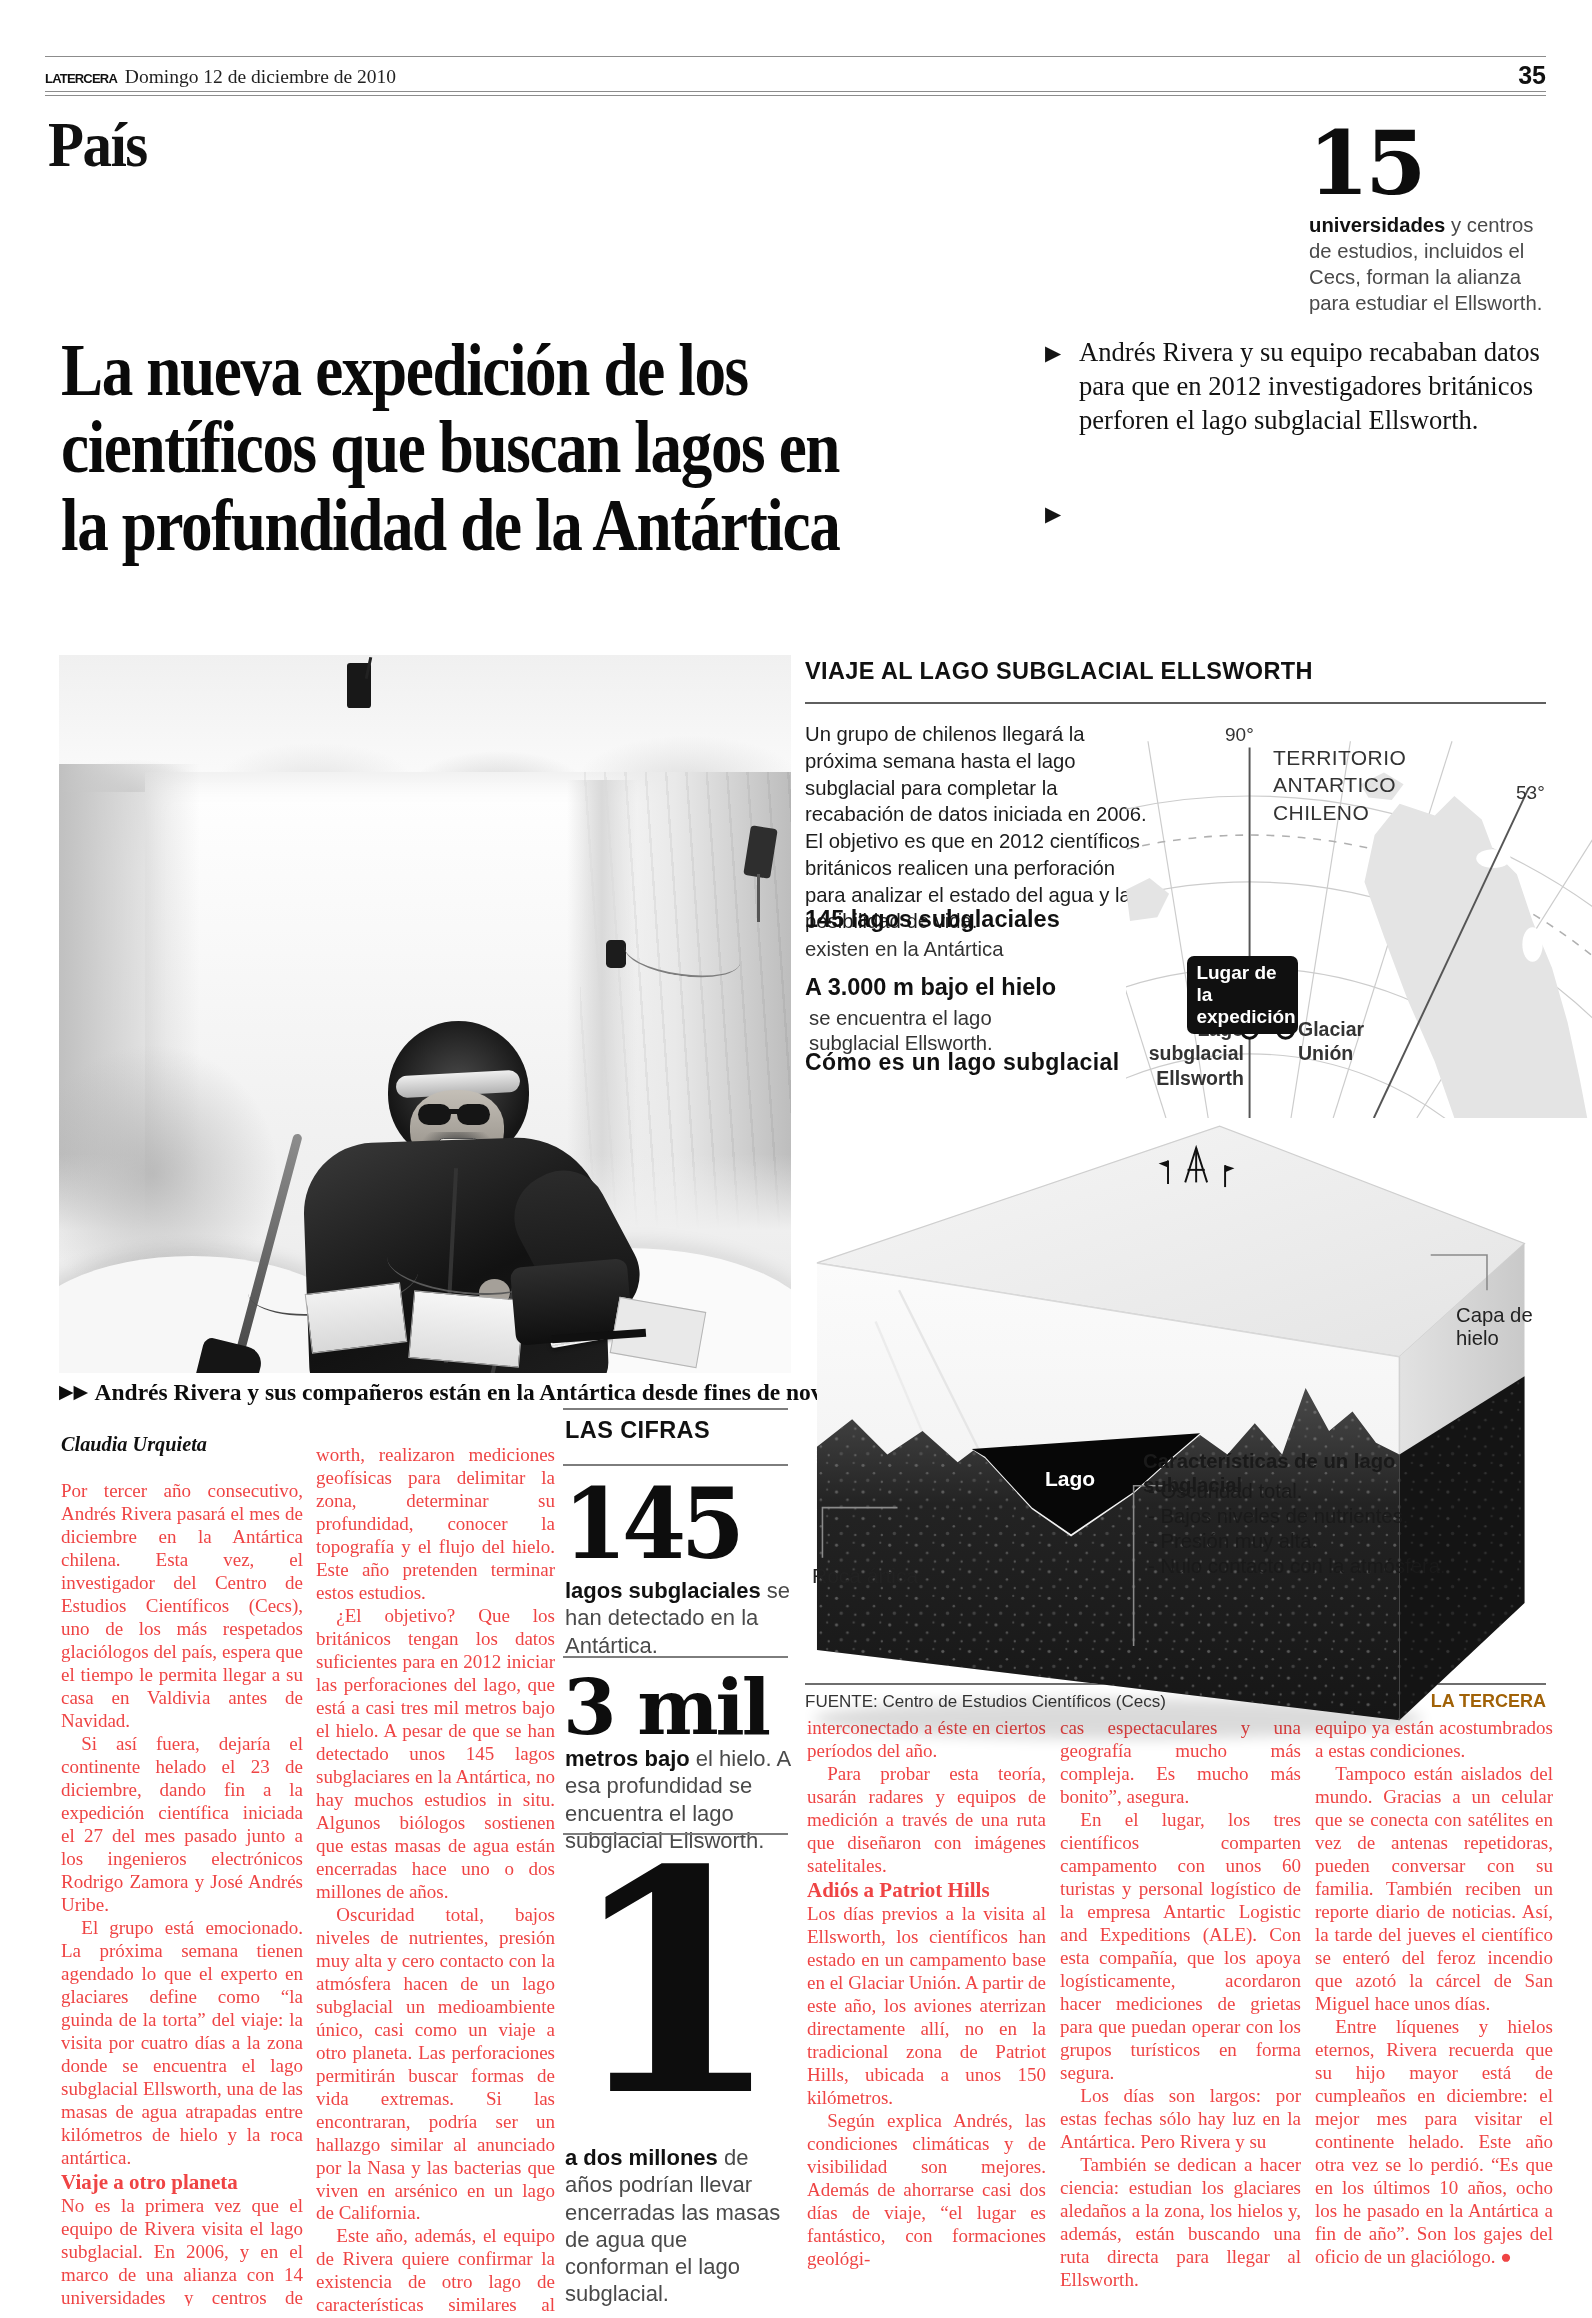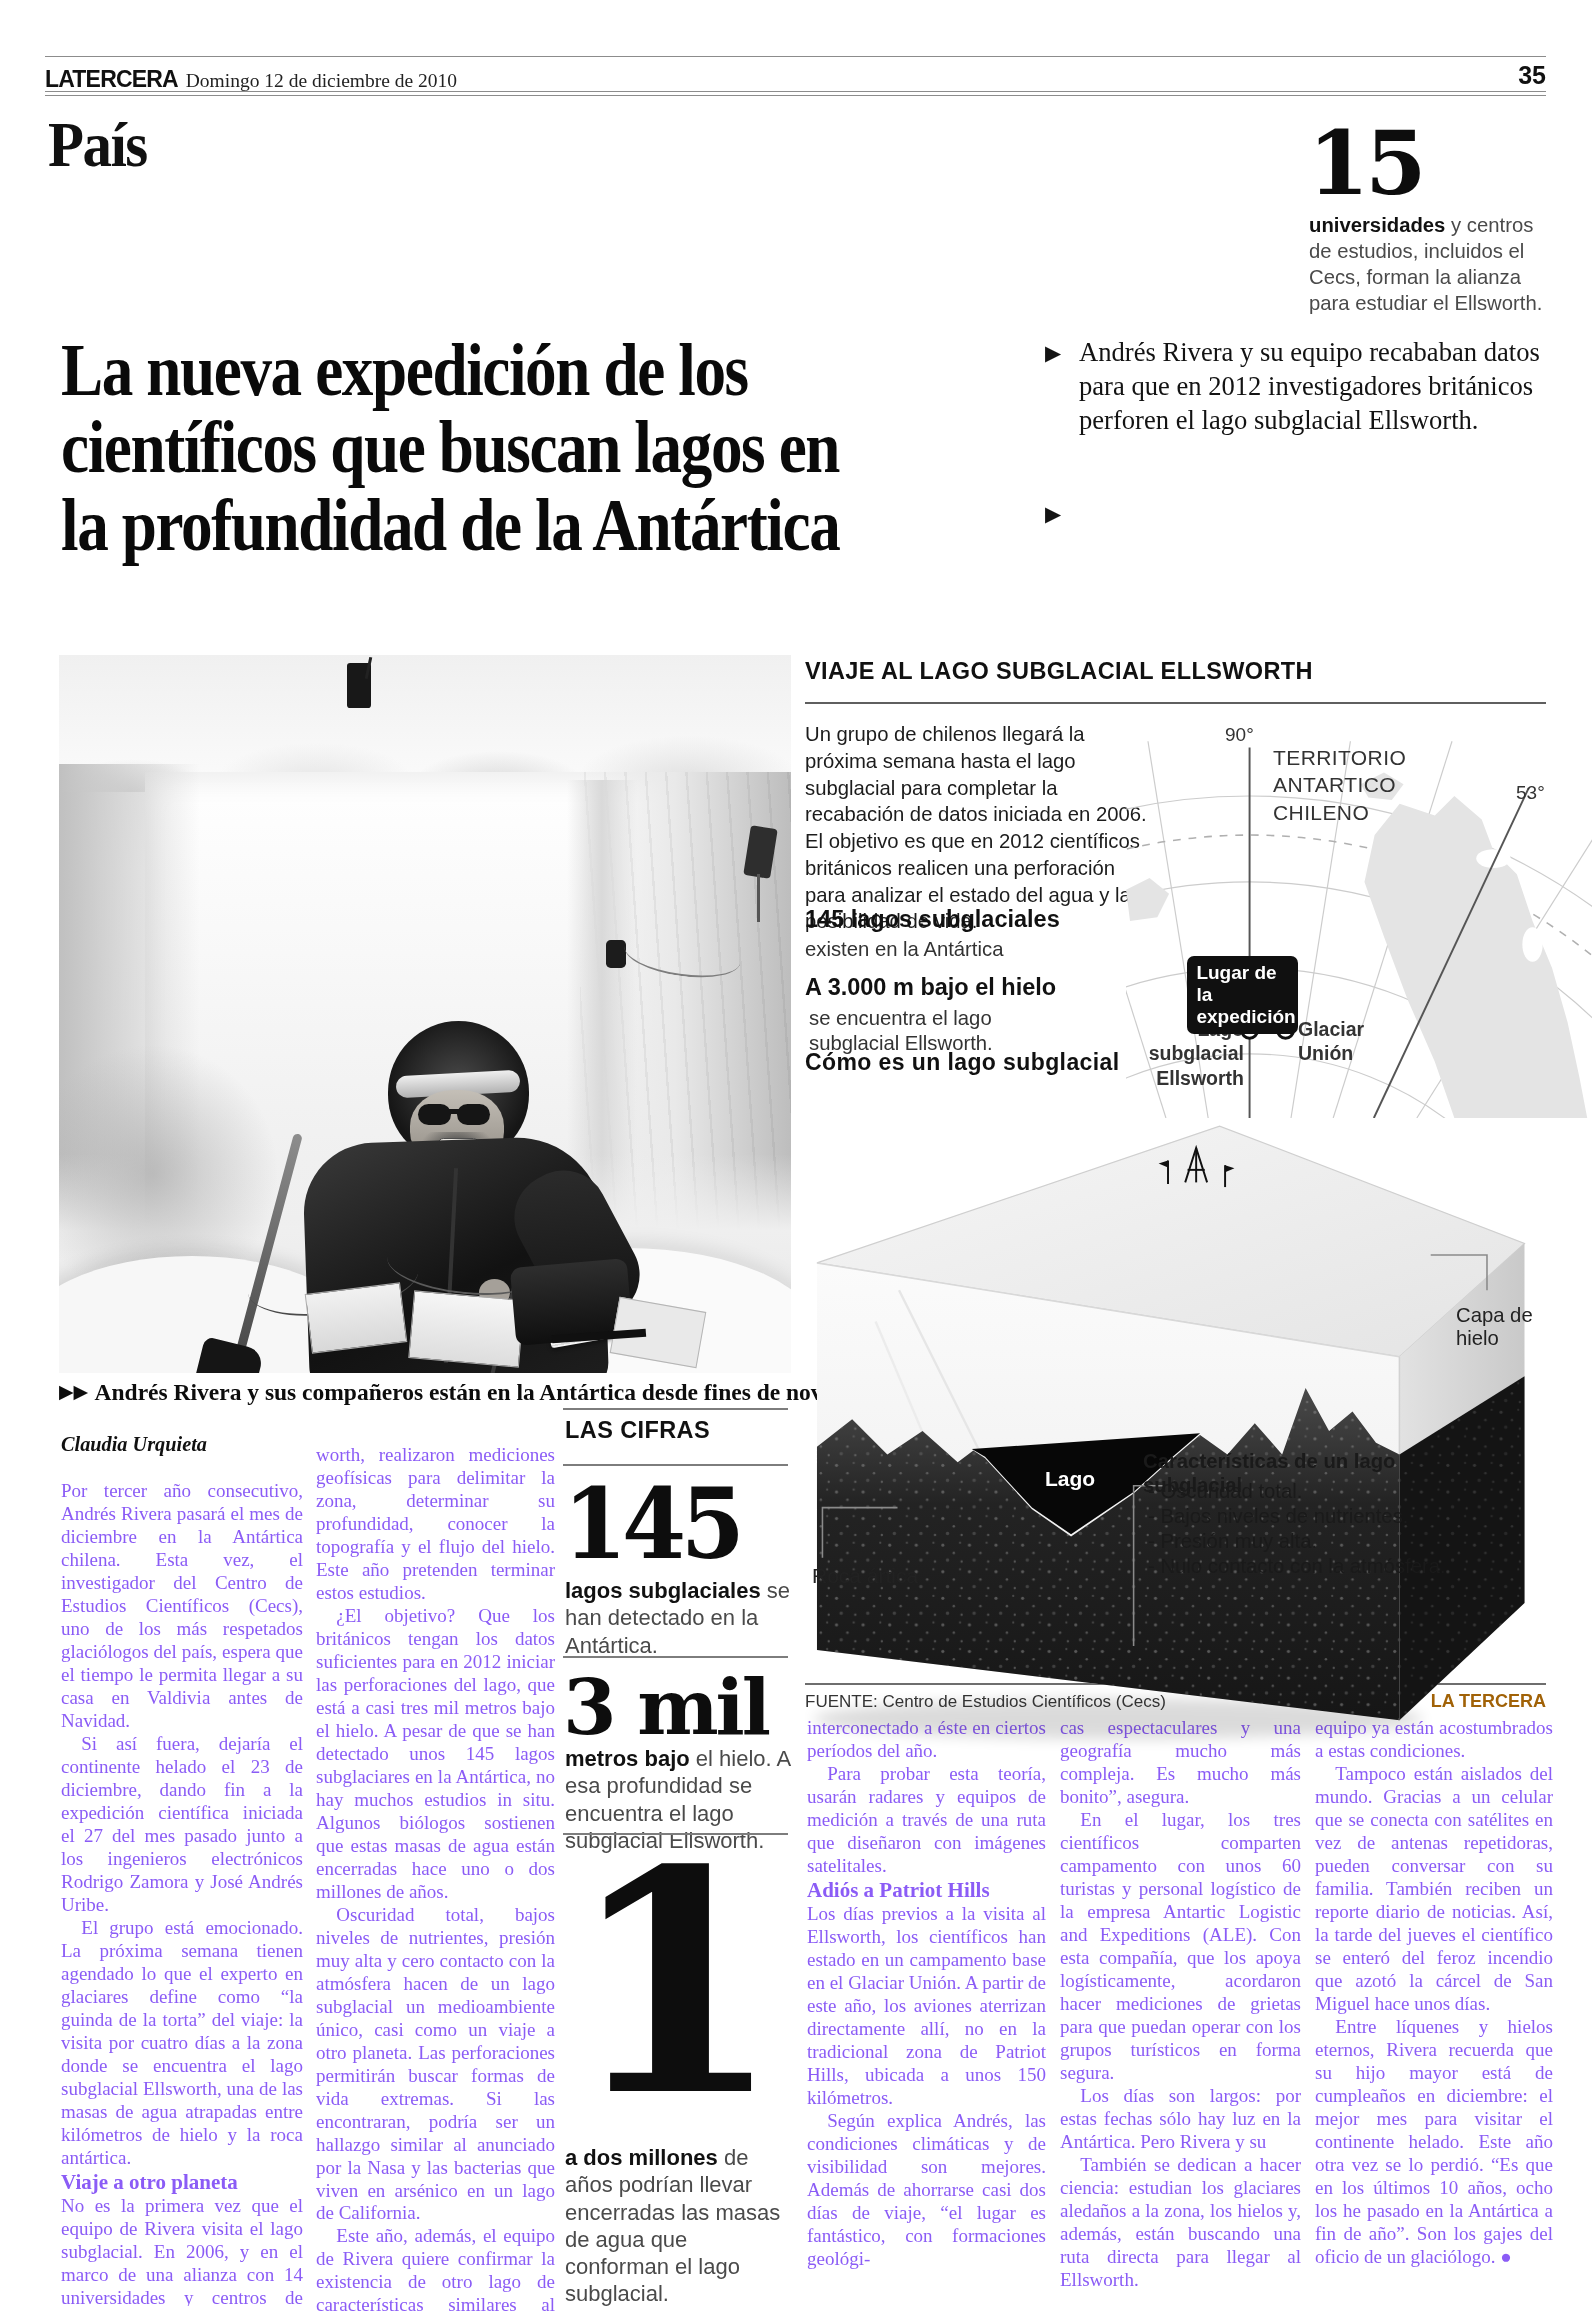--- a/index.html
+++ b/index.html
@@ -2,21 +2,21 @@
 <html style="font-size:12.5px"><head>
 <meta charset="utf-8">
 <style>
   html,body{margin:0;padding:0;background:#9a9a9a;}
   #page{position:relative;width:1592px;height:2319px;background:#ffffff;overflow:hidden;
         font-family:"Liberation Serif",serif;color:#111;}
   .abs{position:absolute;}
   .rule{position:absolute;background:#8c8c8c;height:0.8px;}
   .dblrule{position:absolute;height:3.1px;border-top:0.8px solid #8c8c8c;border-bottom:0.8px solid #8c8c8c;}
   
-  .brand{font-family:"Liberation Sans",sans-serif;font-weight:bold;font-size:23px;letter-spacing:-0.8px;}
+  .brand{font-family:"Liberation Sans",sans-serif;font-weight:bold;font-size:13px;letter-spacing:-0.8px;}
   .hdate{font-size:19.5px;color:#222;margin-left:7.8px;}
   .pageno{font-family:"Liberation Sans",sans-serif;font-weight:bold;font-size:25px;text-align:right;}
   .section{font-weight:bold;font-size:64px;letter-spacing:-1.6px;transform:scaleX(.92);transform-origin:0 0;}
   
   .bignum{font-family:"DejaVu Serif",serif;font-weight:bold;color:#0d0d0d;}
   .stat15{font-size:88px;line-height:.9;letter-spacing:-3.9px;}
   .statcap{font-family:"Liberation Sans",sans-serif;font-size:20.3px;line-height:1.28;color:#4a4a4a;width:239px;}
   .statcap b{color:#111;}
   
   .headline{font-weight:bold;font-size:73px;line-height:1.06;letter-spacing:-1.6px;
@@ -26,21 +26,21 @@
   .sf-arrow{position:absolute;left:0;top:3.9px;font-size:21px;font-family:"DejaVu Sans",sans-serif;}
   
   .photo{position:absolute;left:59px;top:655px;width:732px;height:718px;overflow:hidden;
          background:linear-gradient(180deg,#ececec 0%,#f8f8f8 30%,#f2f2f2 100%);
          box-shadow:inset 0 0 47px rgba(0,0,0,.08);}
   .photo div{position:absolute;}
   .caption{font-weight:bold;font-size:23.5px;color:#0d0d0d;}
   .caption .cm{font-family:"DejaVu Sans",sans-serif;font-size:19px;margin-right:6.3px;vertical-align:2.3px;}
   
   .byline{font-weight:bold;font-style:italic;font-size:20.3px;}
-  .bodycol{position:absolute;font-size:19px;line-height:1.21;text-align:justify;color:#8b5cf6;overflow:hidden;}
+  .bodycol{position:absolute;font-size:19px;line-height:1.21;text-align:justify;color:#ef4444;overflow:hidden;}
   .bodycol p{margin:0;}
   .bodycol .ind{text-indent:20.3px;}
   .subhead{font-weight:bold;font-size:21px;margin:6.3px 0 1.6px 0;text-align:left;text-indent:0;}
   
   .cifrule{position:absolute;left:563px;width:225px;height:1.6px;background:#7d7d7d;}
   .ciftitle{font-family:"Liberation Sans",sans-serif;font-weight:bold;font-size:23.5px;letter-spacing:0.4px;}
   .cifnum1{font-size:97px;line-height:.85;letter-spacing:-5.5px;transform:scaleX(.95);transform-origin:0 0;}
   .cifnum2{font-size:77px;line-height:.85;letter-spacing:-3.1px;}
   .cifnum3{font-size:307px;line-height:.8;}
   .cifcap{font-family:"Liberation Sans",sans-serif;font-size:22px;line-height:1.24;color:#4a4a4a;width:228px;}

